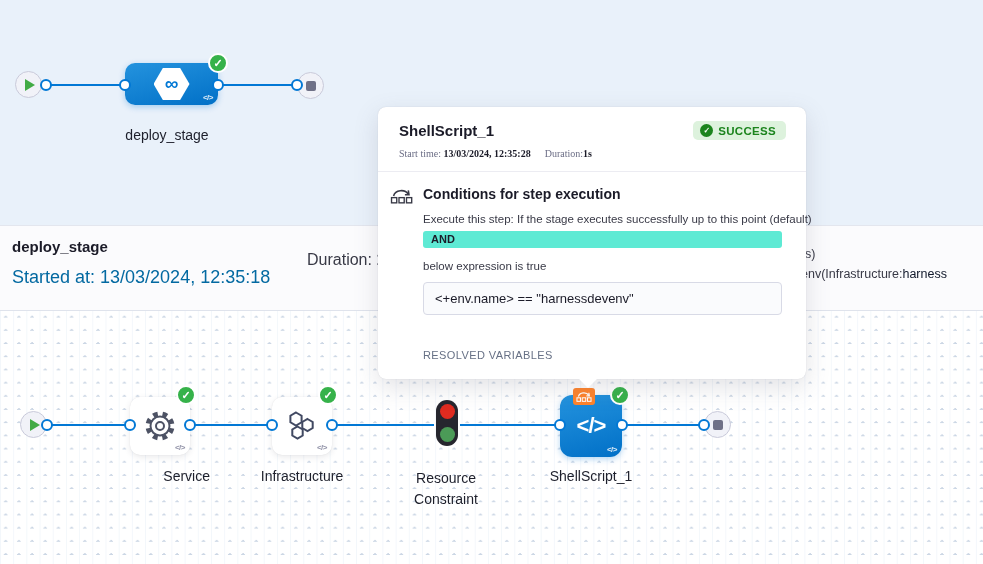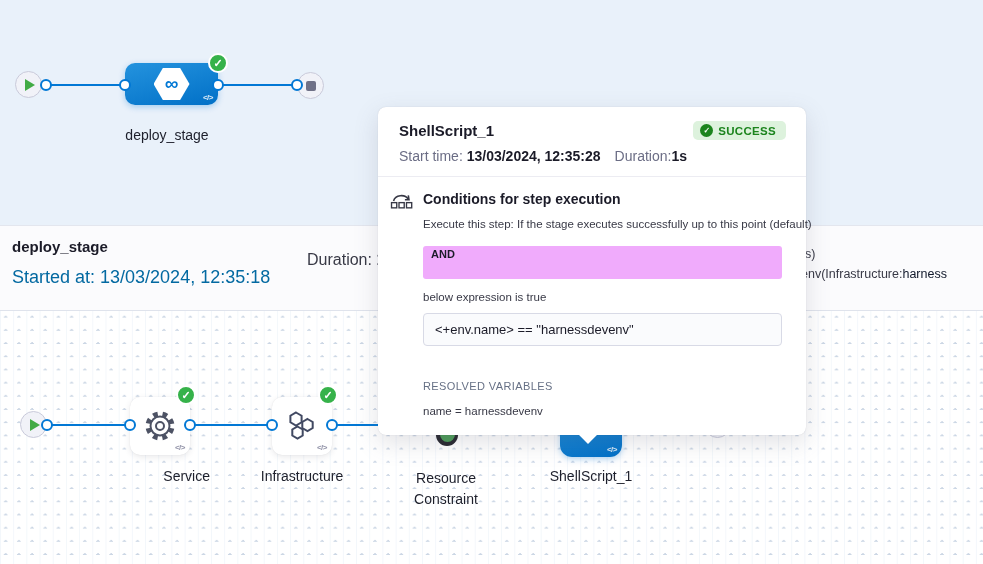--- a/index.html
+++ b/index.html
@@ -68,30 +68,30 @@
   .popover { position:absolute; left:378px; top:107px; width:428px; background:#fff; border-radius:8px; z-index:10;
              box-shadow:0 8px 24px rgba(96,97,112,.18), 0 0 1px rgba(40,41,61,.2); }
   .pop-caret { position:absolute; left:203px; bottom:-6px; width:14px; height:14px; background:#fff; transform:rotate(45deg); z-index:9; }
   .pop-header { position:relative; padding:14px 20px 12px 21px; border-bottom:1px solid #ececf2; }
   .pop-title-row { display:flex; align-items:center; justify-content:space-between; }
   .pop-title { font-size:15px; font-weight:bold; color:#1b1b28; }
   .status-pill { display:flex; align-items:center; gap:5px; background:#ddf2dd; border-radius:5px; padding:3px 10px 3px 7px; }
   .status-pill .dot { width:13px; height:13px; border-radius:50%; background:#1b841d; color:#fff; font-size:8px; font-weight:bold;
                       display:flex; align-items:center; justify-content:center; }
   .status-pill .txt { font-size:11.5px; font-weight:bold; color:#1b841d; letter-spacing:.3px; }
-  .pop-time { margin-top:8px; font-size:14px; color:#6b6d85; }
+  .pop-time { margin-top:8px; font-size:10px; color:#6b6d85;font-family:Liberation Serif, serif; }
   .pop-time b { color:#1b1b28; }
   .pop-time .gap { display:inline-block; width:14px; }
 
   .pop-body { display:flex; gap:9px; padding:14px 24px 18px 12px; }
   .pop-body .sec-icon { flex:0 0 24px; padding-top:2px; }
   .pop-content { flex:1; min-width:0; }
   .cond-title { font-size:14px; font-weight:bold; color:#1b1b28; }
   .exec-line { margin-top:11px; font-size:11.5px; color:#383946; white-space:nowrap; }
-  .and-bar { margin-top:16px; height:33px; background:#f0abfc; border-radius:3px; font-size:11px; font-weight:bold;
+  .and-bar { margin-top:6px; height:17px; background:#5eead4; border-radius:3px; font-size:11px; font-weight:bold;
              color:#1b1b28; line-height:17px; padding-left:8px; }
   .below-line { margin-top:12px; font-size:11.5px; color:#383946; }
   .expr-box { margin-top:10px; border:1px solid #d8dae6; background:#fafbfd; border-radius:4px; padding:8px 11px;
               font-size:13px; color:#1b1b28; }
   .resolved-title { margin-top:34px; font-size:11px; color:#667085; letter-spacing:.4px; }
   .resolved-val { margin-top:13px; font-size:11.5px; color:#383946; }
 </style>
 </head>
 <body>
 
@@ -226,18 +226,17 @@
           <rect x="14.4" y="8.5" width="4.6" height="4.6" fill="none" stroke="#383946" stroke-width="1.2"></rect>
         </svg>
       </div>
       <div class="pop-content">
         <div class="cond-title">Conditions for step execution</div>
         <div class="exec-line">Execute this step: If the stage executes successfully up to this point (default)</div>
         <div class="and-bar">AND</div>
         <div class="below-line">below expression is true</div>
         <div class="expr-box">&lt;+env.name&gt; == "harnessdevenv"</div>
         <div class="resolved-title">RESOLVED VARIABLES</div>
-        <div class="resolved-val">name = harnessdevenv</div>
       </div>
     </div>
   </div>
 
 </div>
 
 </body></html>

